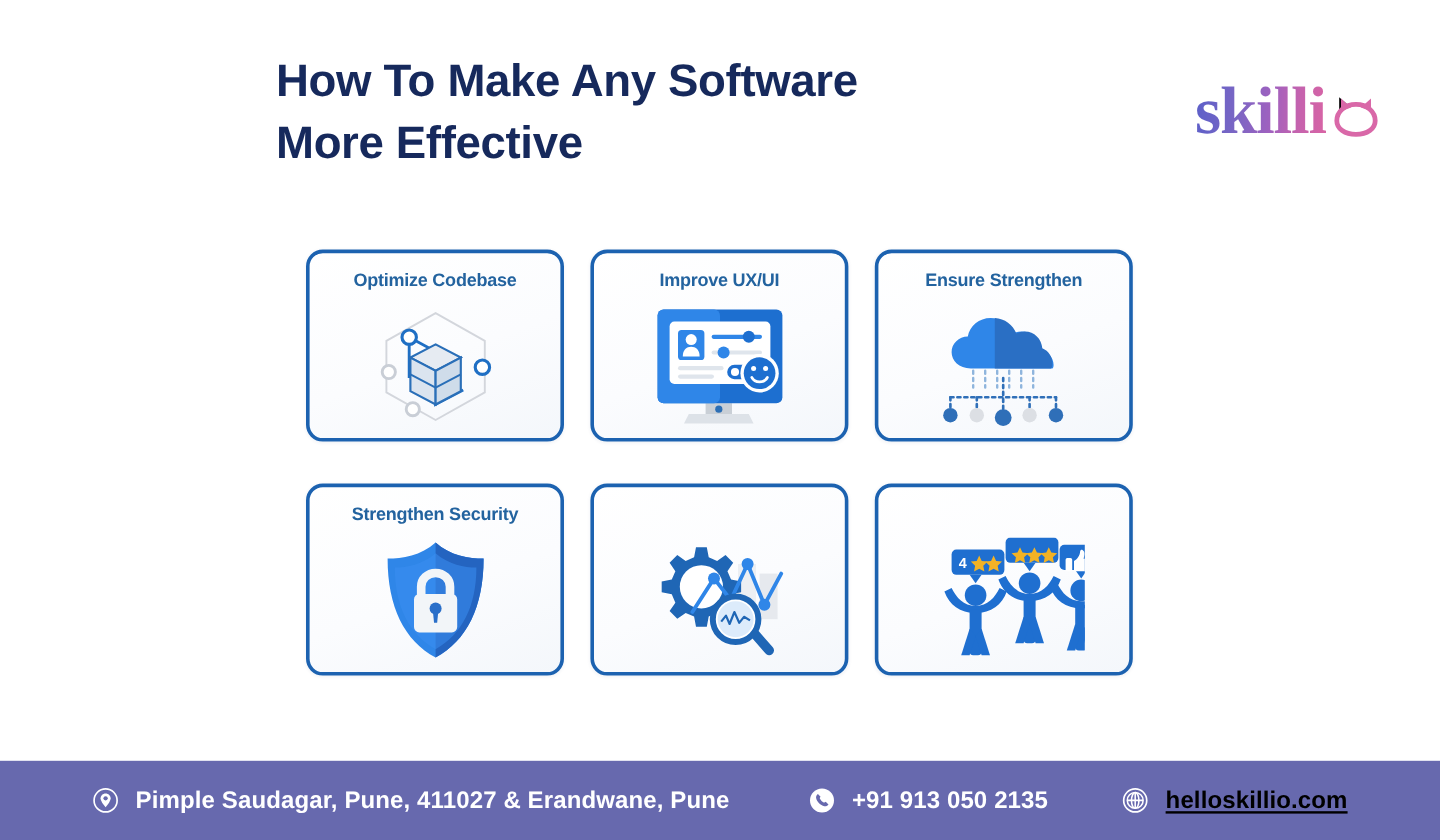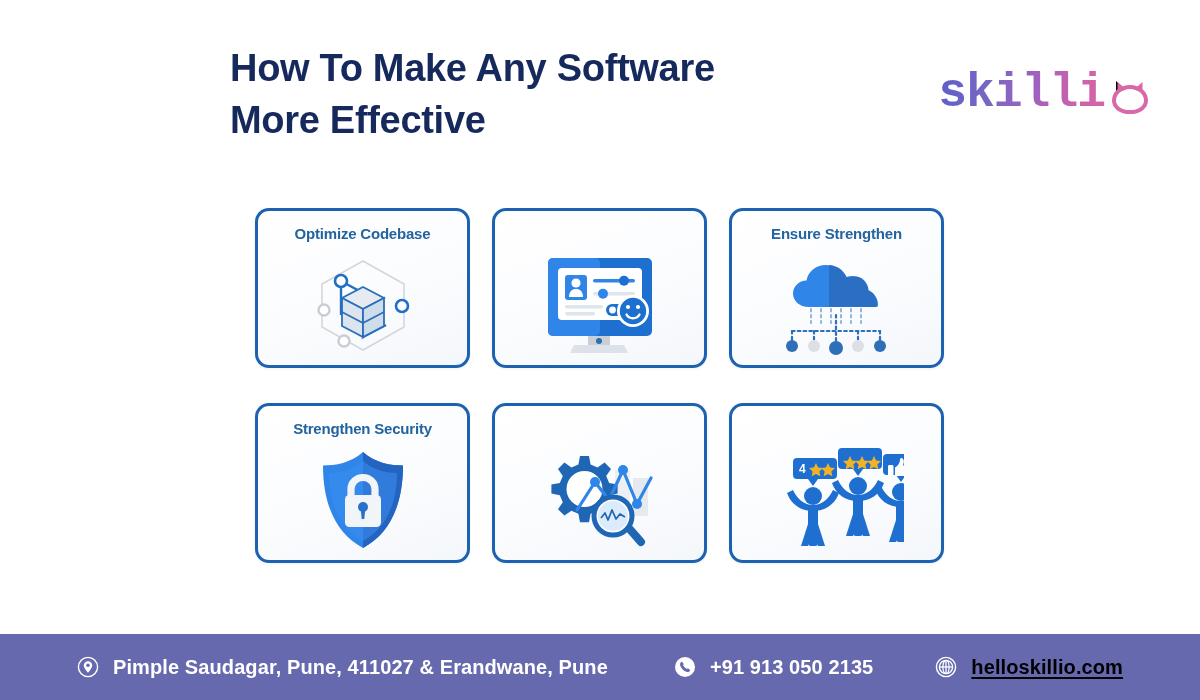--- a/index.html
+++ b/index.html
@@ -36,29 +36,29 @@
   }
   .logo {
     position: absolute;
     right: 48px;
     top: 62px;
     display: flex;
     align-items: center;
     height: 62px;
   }
   .logo-word {
-    font-size: 48px;
+    font-size: 56px;
     font-weight: bold;
     line-height: 56px;
     letter-spacing: -1px;
     background: linear-gradient(95deg, #5b5fc9 0%, #7a66c4 32%, #a061bf 58%, #c563ae 78%, #d964a4 100%);
     -webkit-background-clip: text;
     background-clip: text;
     color: transparent;
-    font-family: Liberation Mono, monospace;
+    font-family: Liberation Serif, serif;
   }
   .logo-mark {
     margin-left: 3px;
     margin-top: 10px;
   }
 
   
   .grid {
     position: absolute;
     left: 255px;
@@ -180,20 +180,21 @@
 
         <circle cx="33" cy="28" r="6" fill="#ffffff" stroke="#1f6fc4" stroke-width="2.6"></circle>
         <circle cx="94" cy="53" r="6" fill="#ffffff" stroke="#1f6fc4" stroke-width="2.6"></circle>
         <circle cx="16" cy="57" r="5.5" fill="#ffffff" stroke="#c9ced6" stroke-width="2.4"></circle>
         <circle cx="36" cy="88" r="5.5" fill="#ffffff" stroke="#c9ced6" stroke-width="2.4"></circle>
       </svg>
     </div>
   </div>
 
   <div class="card">
+    <div class="card-title">Improve UX/UI</div>
     <div class="card-icon">
       <svg width="128" height="104" viewBox="0 0 128 104">
 
         <rect x="52" y="83" width="22" height="9" fill="#c9cfd6"></rect>
         <path d="M38 92 L88 92 L92 100 L34 100 Z" fill="#dde2e8"></path>
 
         <rect x="12" y="5" width="104" height="78" rx="5" fill="#1d6fd0"></rect>
         <rect x="12" y="5" width="52" height="78" rx="5" fill="#2f86e8"></rect>
 
         <rect x="22" y="15" width="84" height="52" rx="4" fill="#ffffff"></rect>

